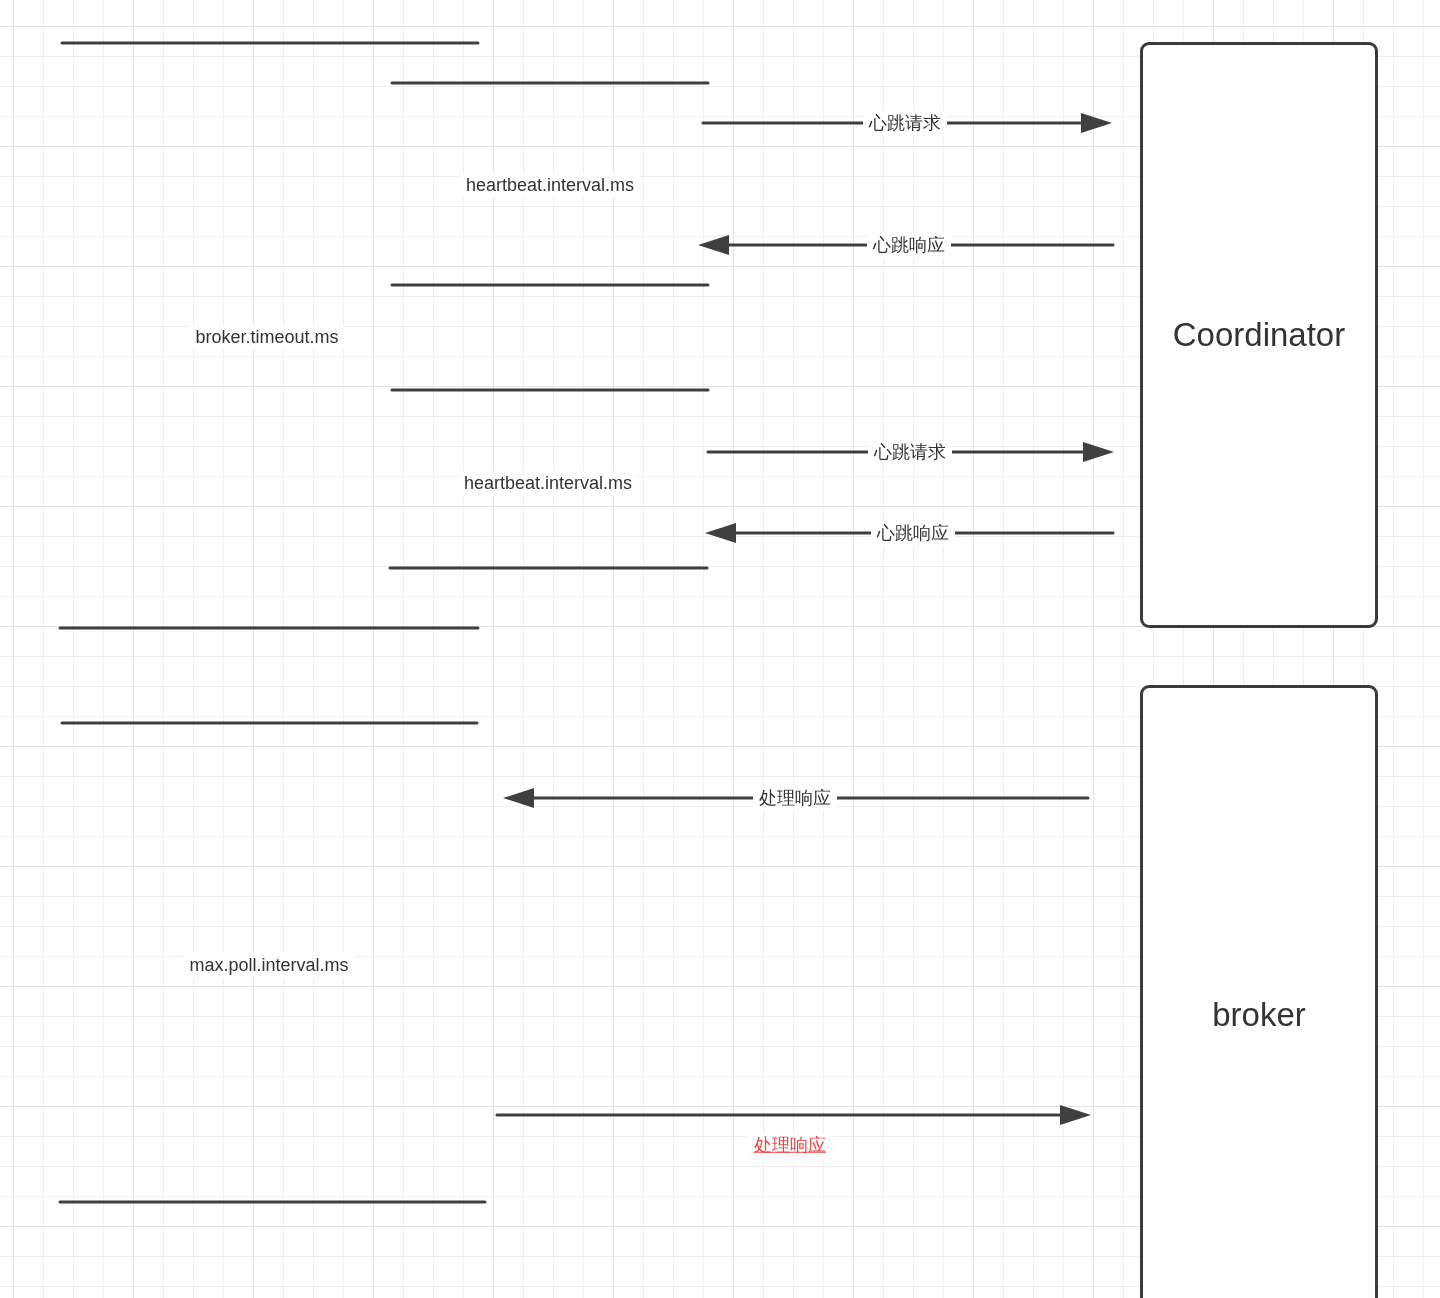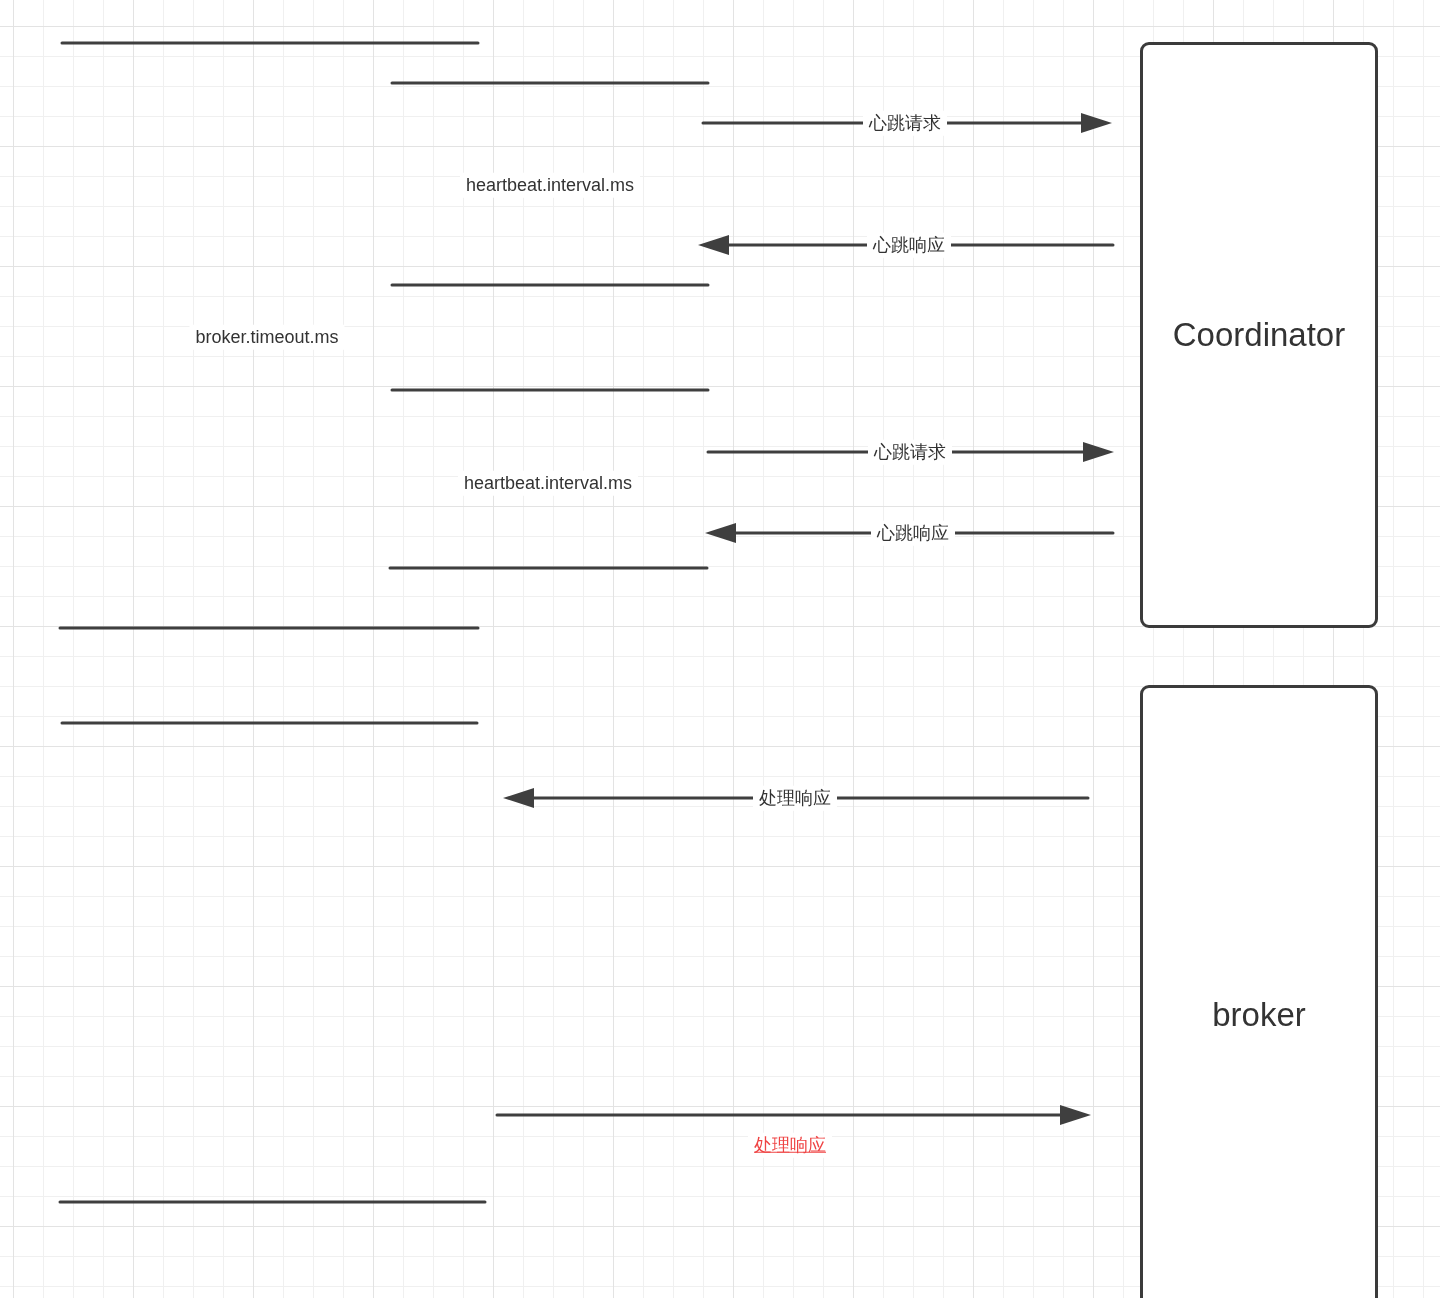--- a/index.html
+++ b/index.html
@@ -69,20 +69,21 @@
   <div class="node" style="left: 1140px; top: 42px; width: 238px; height: 586px; color: rgb(51, 51, 51);">
     <span>Coordinator</span>
   </div>
   <div class="node" style="left: 1140px; top: 685px; width: 238px; height: 660px; color: rgb(51, 51, 51);">
     <span>broker</span>
   </div>
 
   <div class="float-label" style="left: 550px; top: 185px; color: rgb(51, 51, 51);">heartbeat.interval.ms</div>
   <div class="float-label" style="left: 267px; top: 337px; color: rgb(51, 51, 51);">broker.timeout.ms</div>
   <div class="float-label" style="left: 548px; top: 483px; color: rgb(51, 51, 51);">heartbeat.interval.ms</div>
+  <div class="float-label" style="left: 269px; top: 965px; color: rgb(51, 51, 51);">max.poll.interval.ms</div>
 
   <div class="arrow-label" style="left: 905px; top: 123px; color: rgb(51, 51, 51);">心跳请求</div>
   <div class="arrow-label" style="left: 909px; top: 245px; color: rgb(51, 51, 51);">心跳响应</div>
   <div class="arrow-label" style="left: 910px; top: 452px; color: rgb(51, 51, 51);">心跳请求</div>
   <div class="arrow-label" style="left: 913px; top: 533px; color: rgb(51, 51, 51);">心跳响应</div>
   <div class="arrow-label" style="left: 795px; top: 798px; color: rgb(51, 51, 51);">处理响应</div>
   <div class="arrow-label" style="left: 790px; top: 1145px; color: #ef4444; text-decoration: underline;">处理响应</div>
 
 </div>
 

